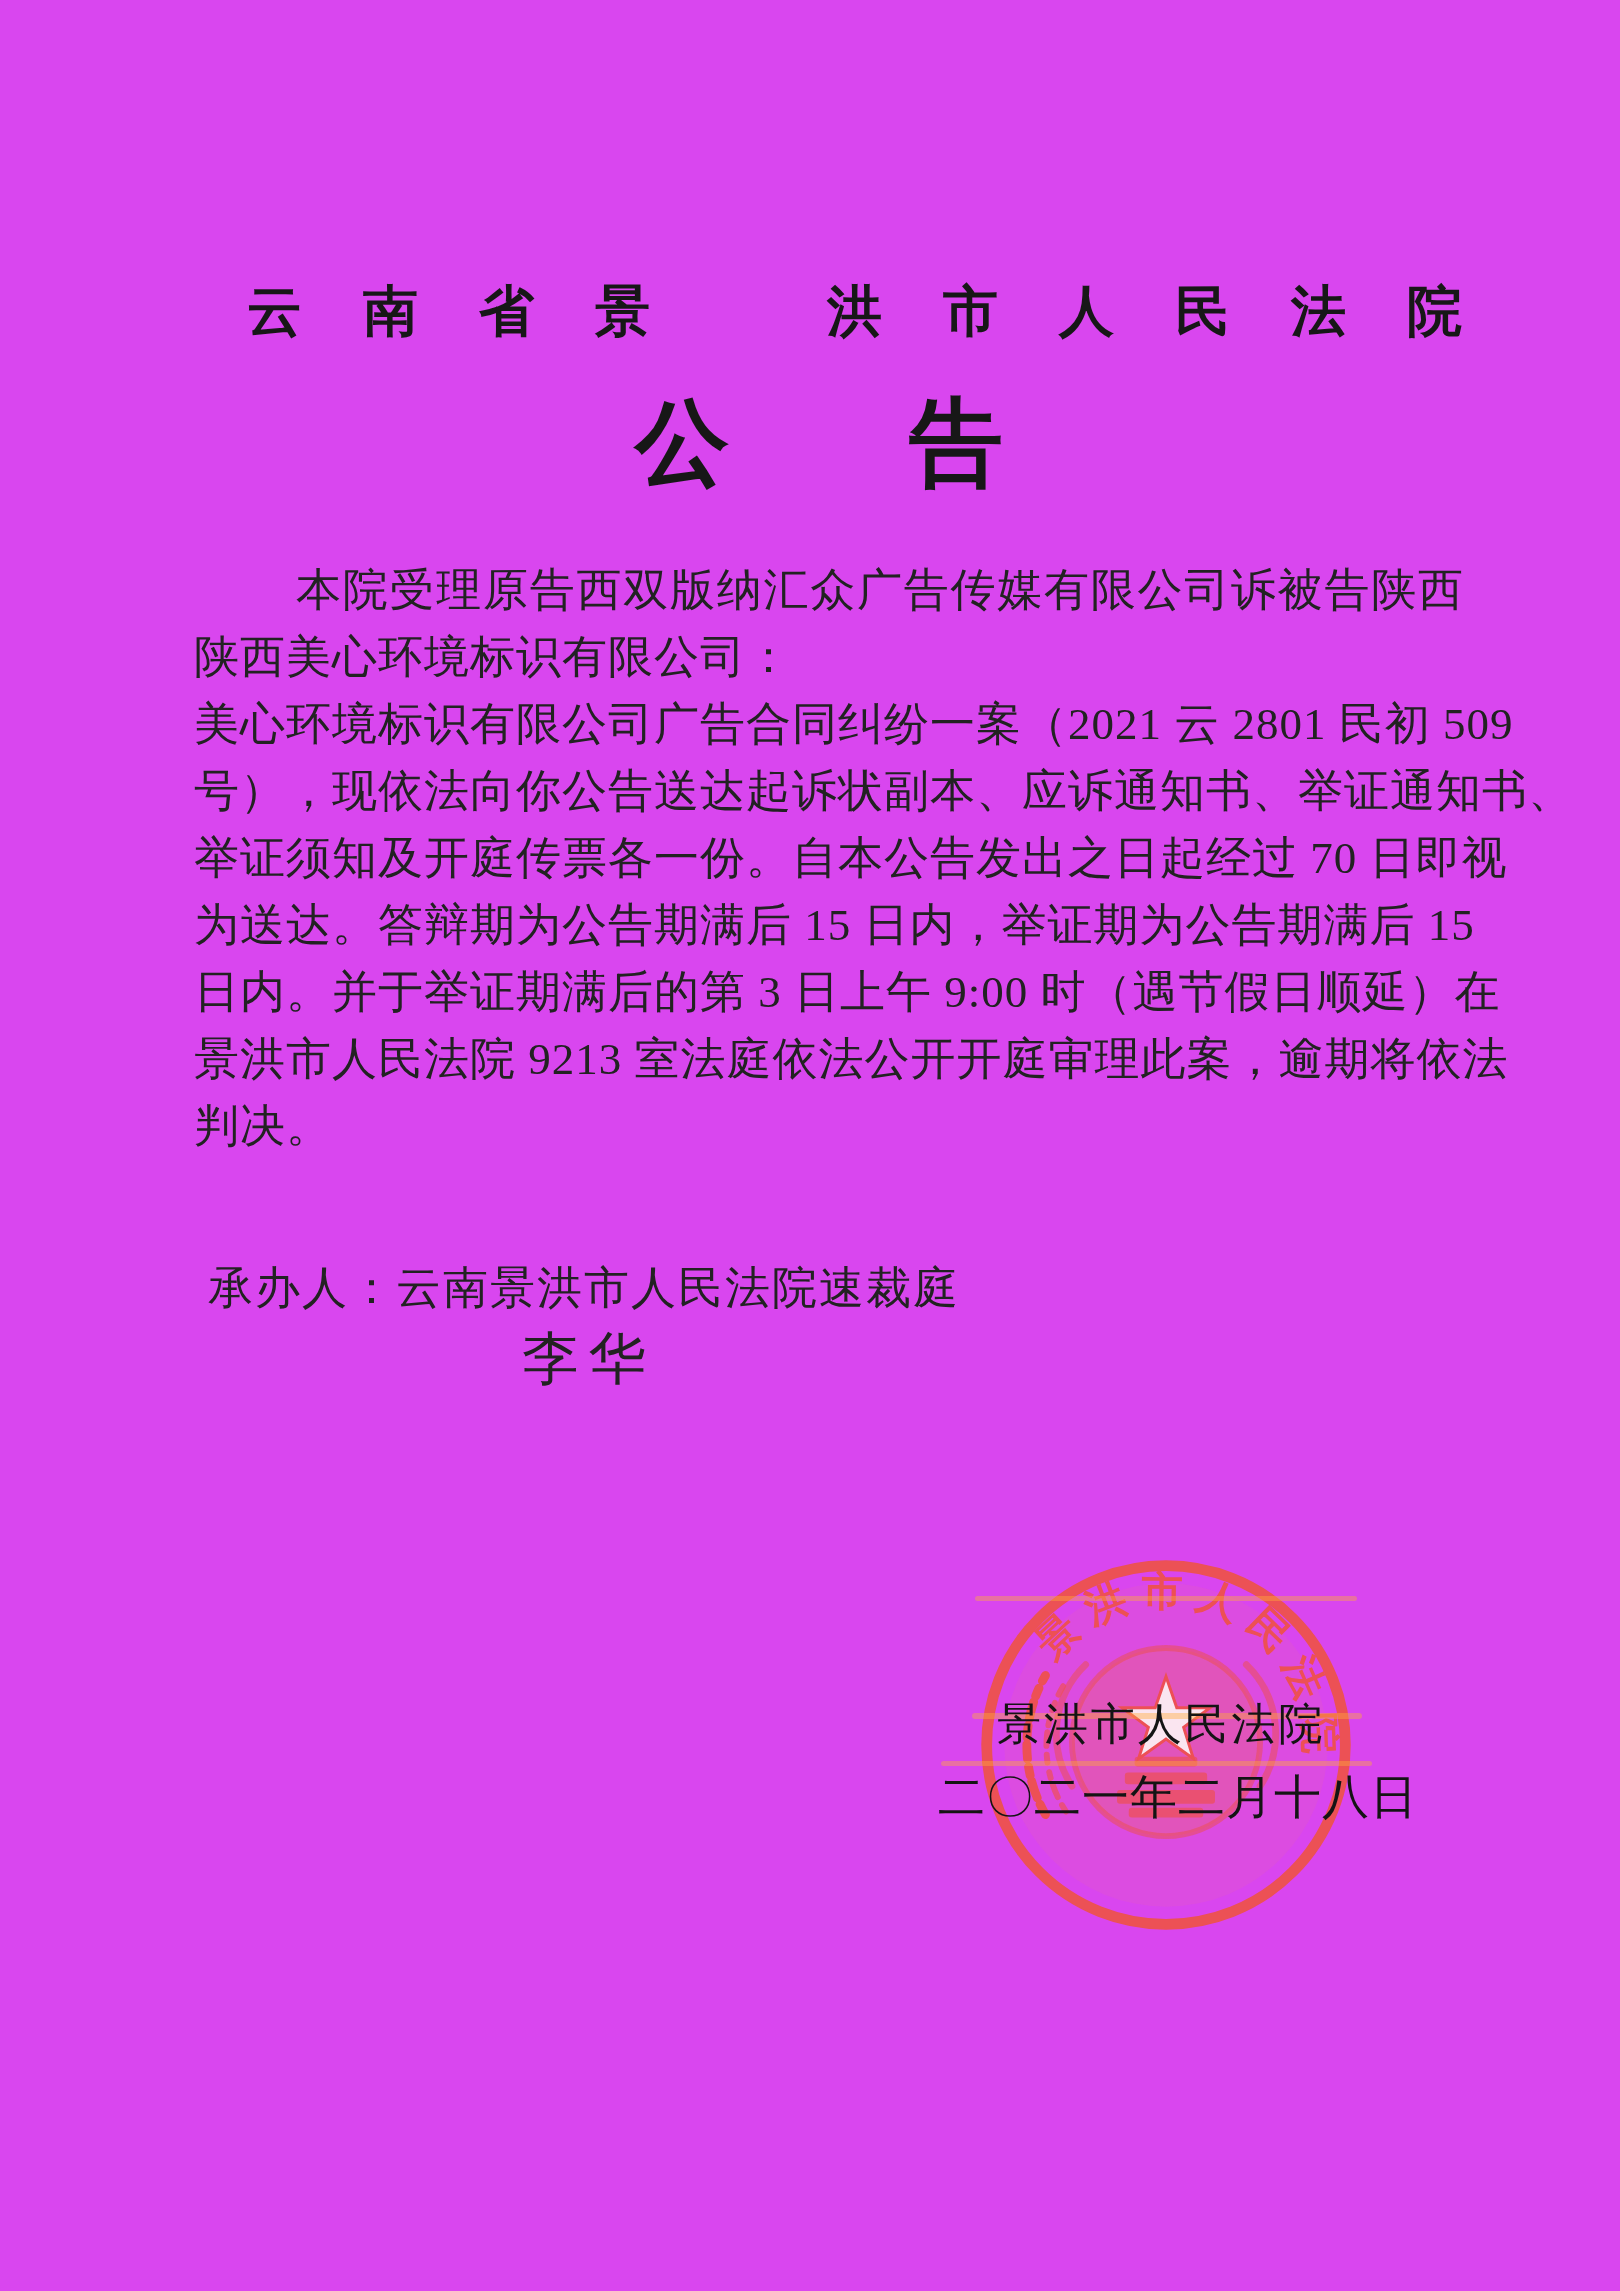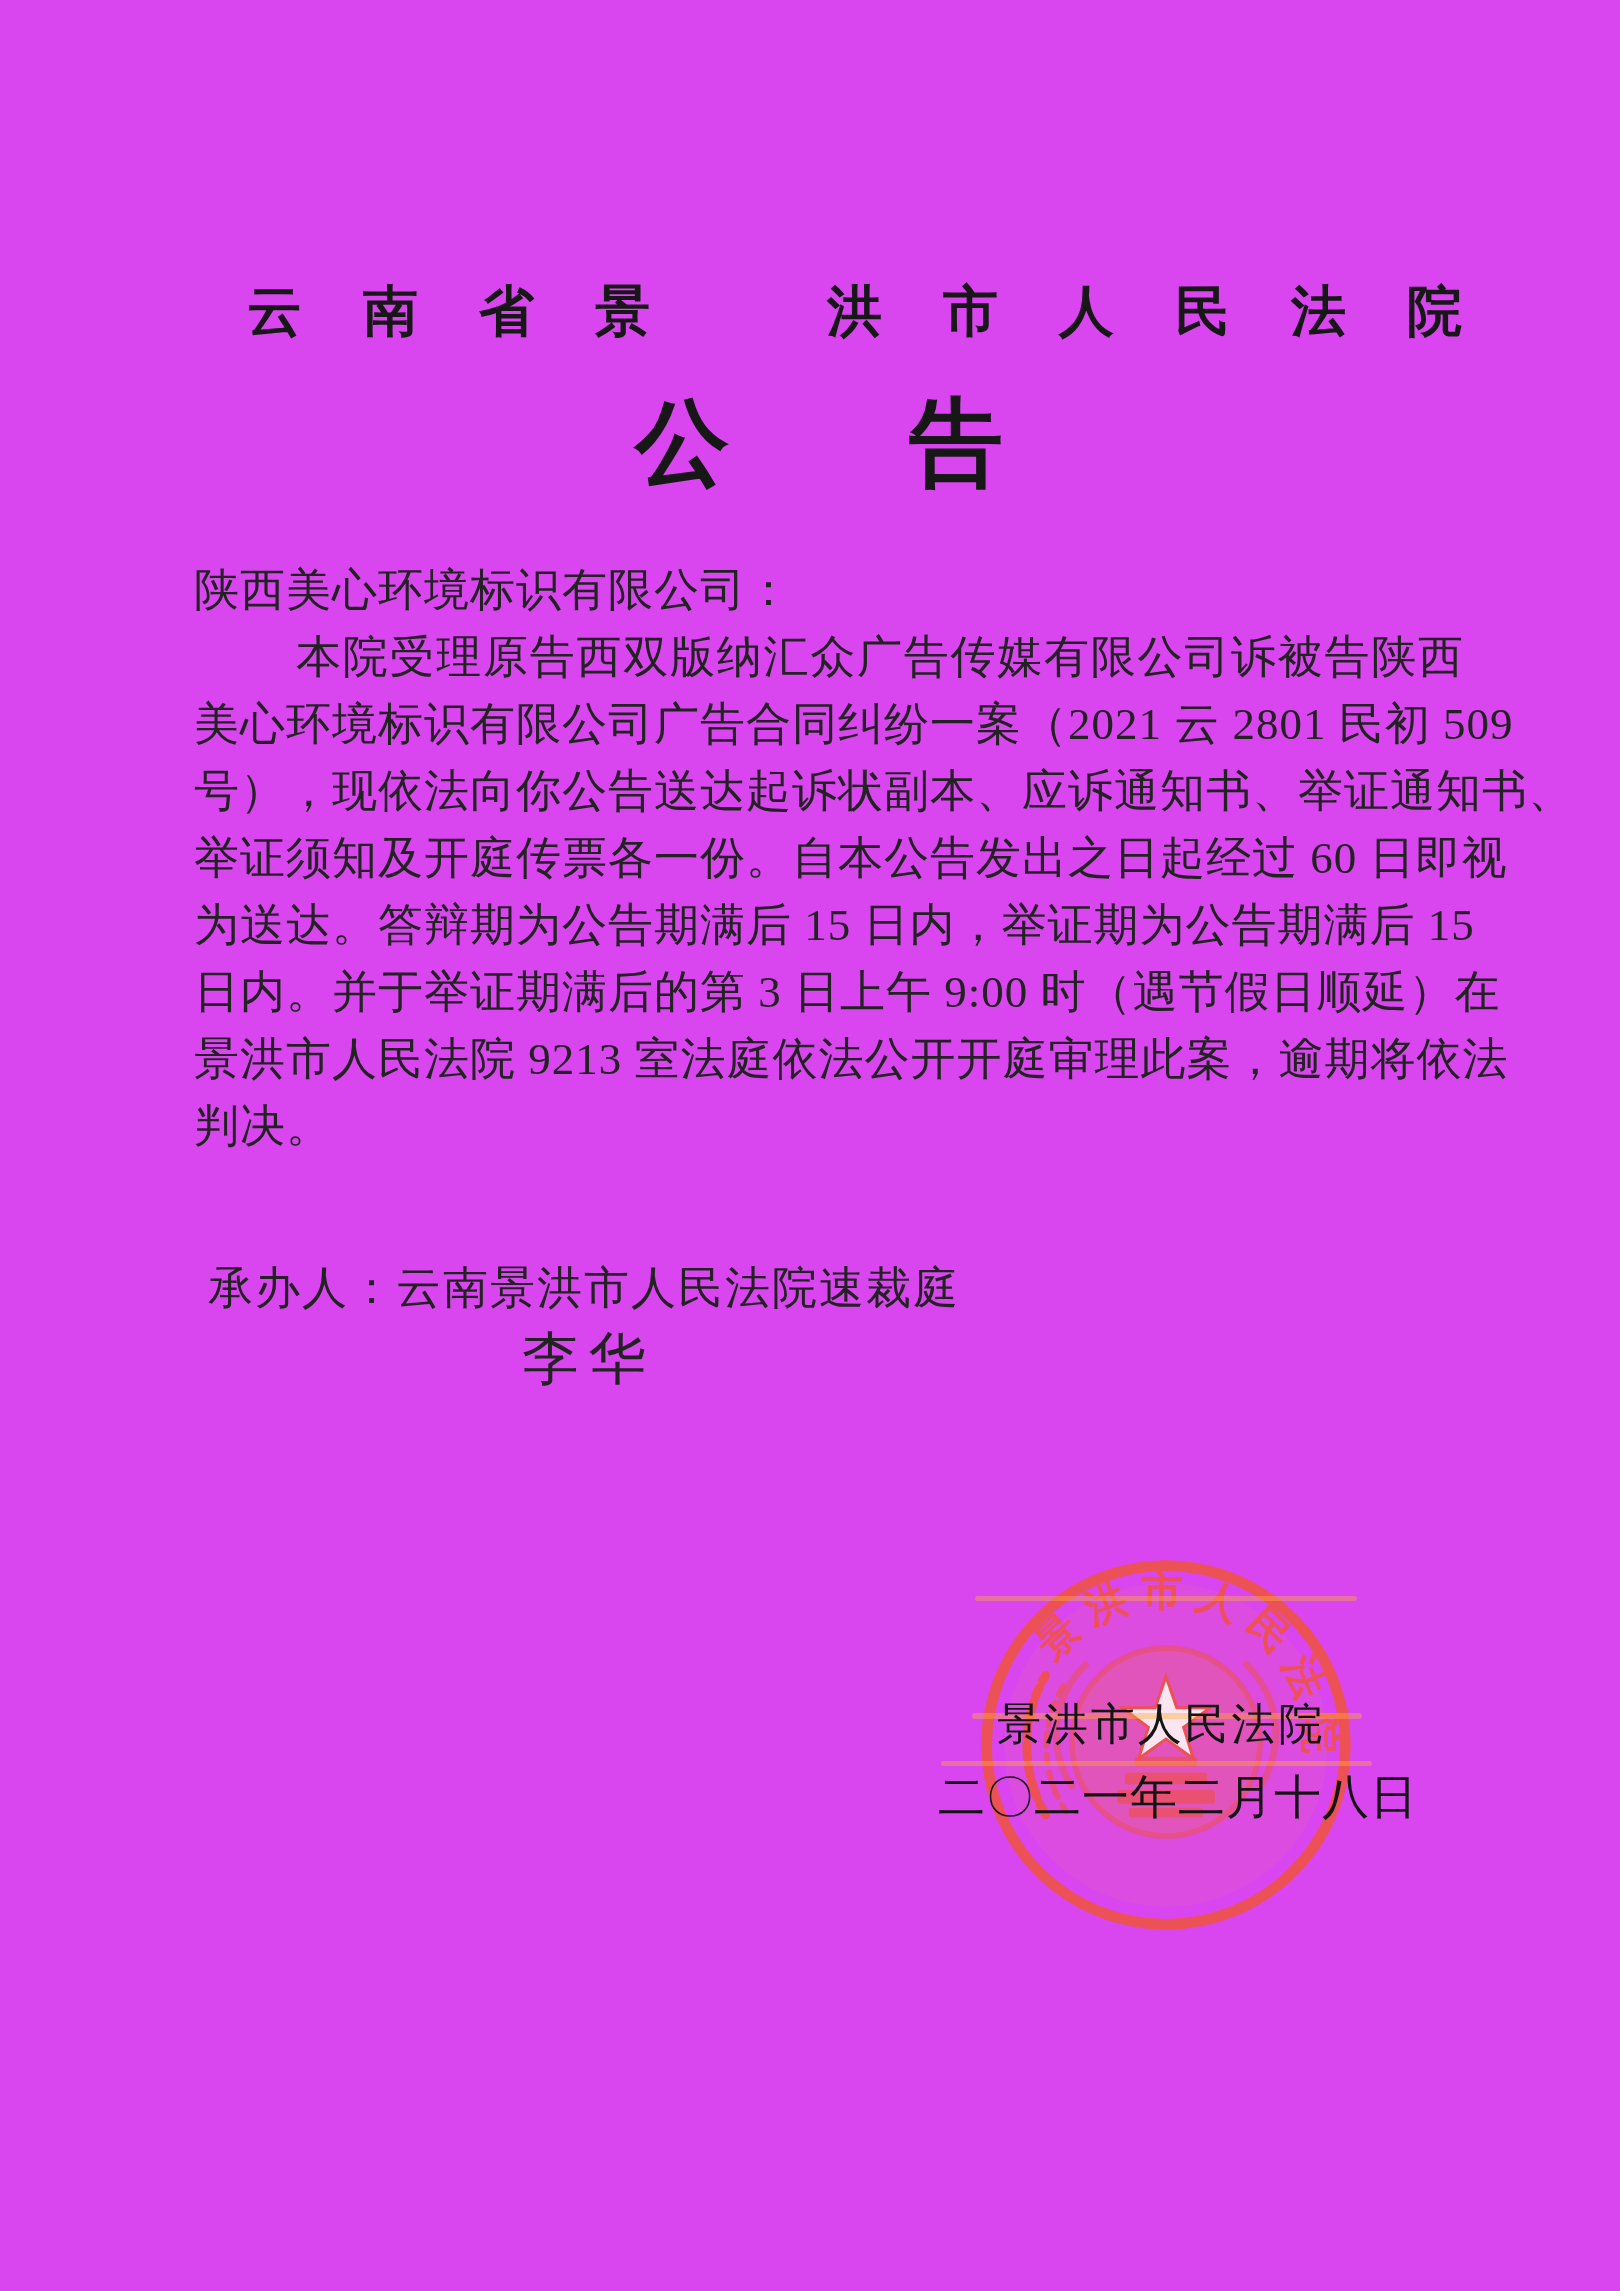--- a/index.html
+++ b/index.html
@@ -70,25 +70,25 @@
 </head>
 <body>
 
 <div class="page">
 
   <div class="court-name">云南省景　洪市人民法院</div>
 
   <div class="doc-title">公　告</div>
 
   <div class="body-block">
+    <div class="body-line indent">本院受理原告西双版纳汇众广告传媒有限公司诉被告陕西</div>
     <div class="body-line no-stretch">陕西美心环境标识有限公司：</div>
-    <div class="body-line indent">本院受理原告西双版纳汇众广告传媒有限公司诉被告陕西</div>
     <div class="body-line">美心环境标识有限公司广告合同纠纷一案（2021 云 2801 民初 509</div>
     <div class="body-line">号），现依法向你公告送达起诉状副本、应诉通知书、举证通知书、</div>
-    <div class="body-line">举证须知及开庭传票各一份。自本公告发出之日起经过 60 日即视</div>
+    <div class="body-line">举证须知及开庭传票各一份。自本公告发出之日起经过 70 日即视</div>
     <div class="body-line">为送达。答辩期为公告期满后 15 日内，举证期为公告期满后 15</div>
     <div class="body-line">日内。并于举证期满后的第 3 日上午 9:00 时（遇节假日顺延）在</div>
     <div class="body-line">景洪市人民法院 9213 室法庭依法公开开庭审理此案，逾期将依法</div>
     <div class="body-line no-stretch">判决。</div>
   </div>
 
   <div class="handler-line">承办人：云南景洪市人民法院速裁庭</div>
 
   <div class="handler-name">李华</div>
 

